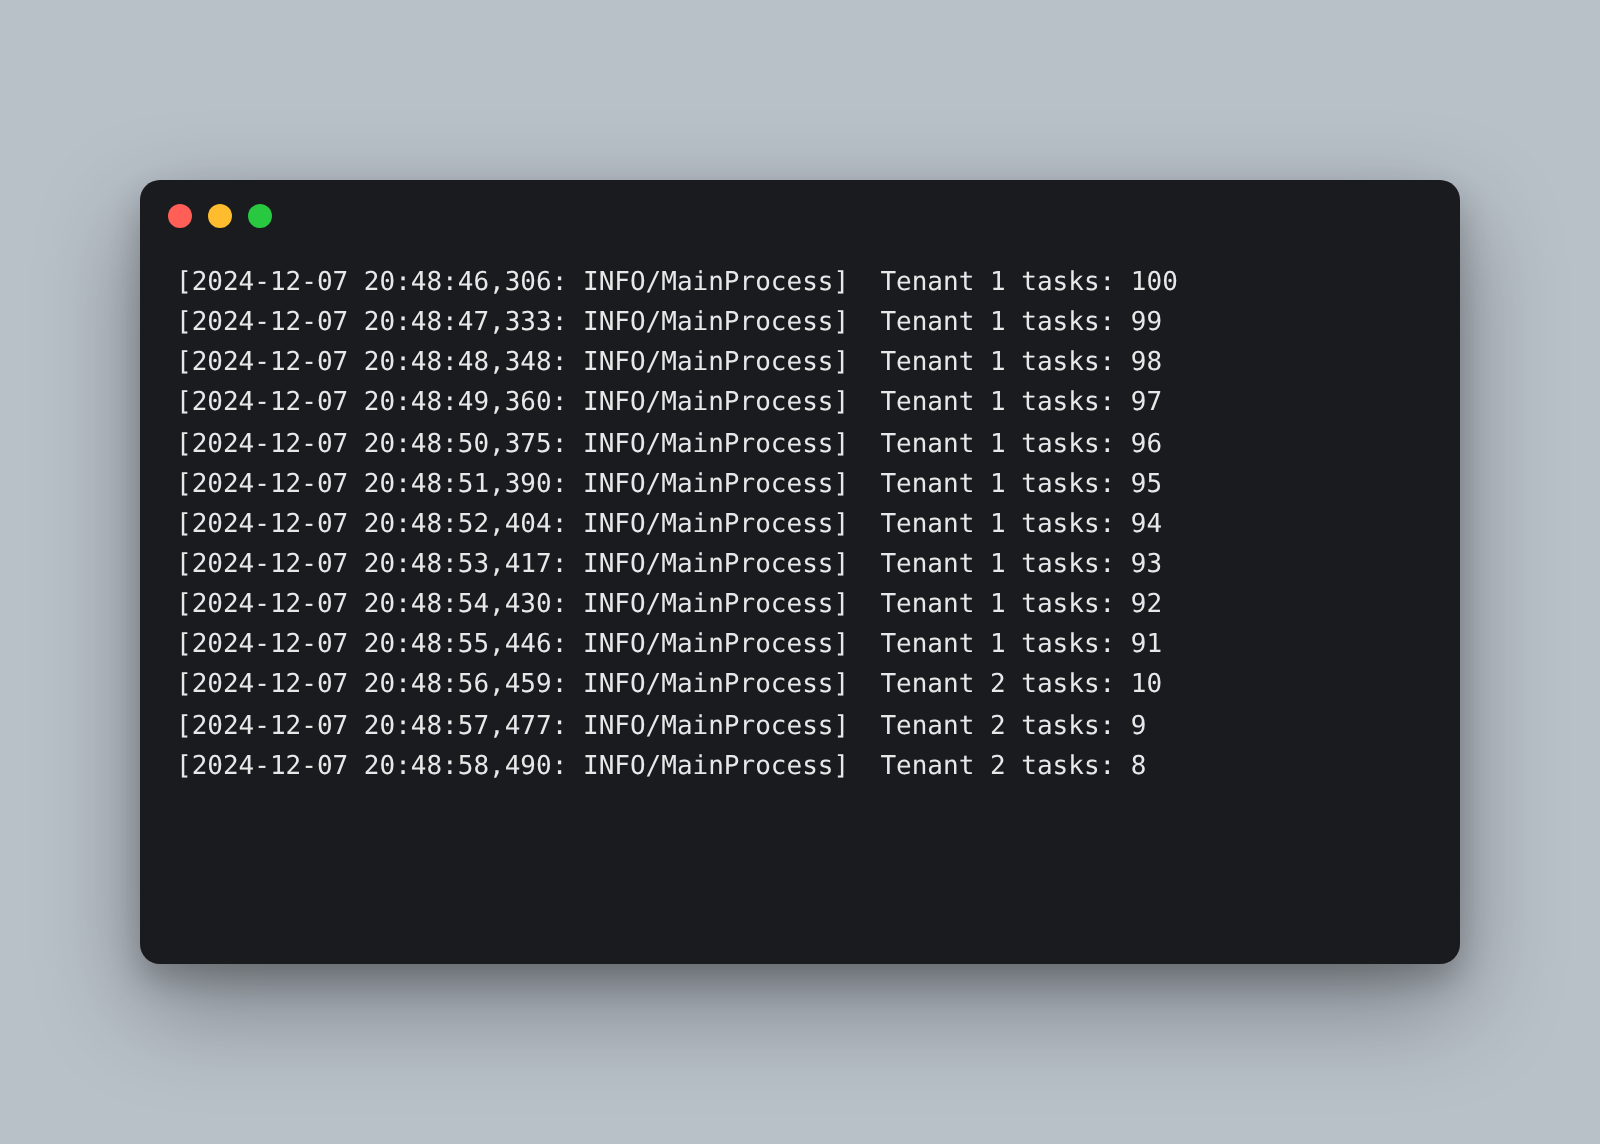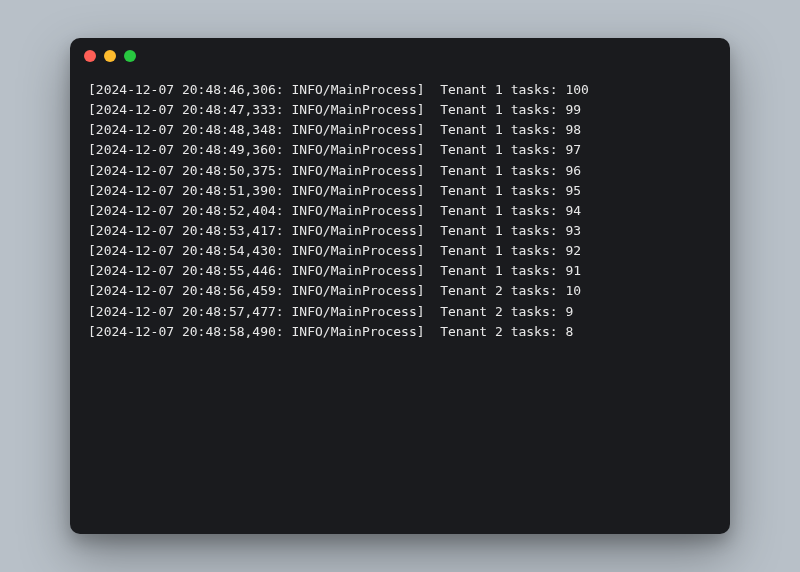--- a/index.html
+++ b/index.html
@@ -7,21 +7,21 @@
       width: 800px;
       height: 572px;
       background: #b8c0c8;
       display: flex;
       align-items: center;
       justify-content: center;
       font-family: ui-monospace, 'SF Mono', Menlo, Monaco, Consolas, monospace;
     }
     .terminal {
       width: 660px;
-      height: 496px;
+      height: 392px;
       background: #1a1b1e;
       border-radius: 10px;
       box-shadow: 0 20px 50px rgba(0,0,0,0.35), 0 8px 16px rgba(0,0,0,0.2);
       overflow: hidden;
       display: flex;
       flex-direction: column;
     }
     .titlebar {
       height: 36px;
       display: flex;

